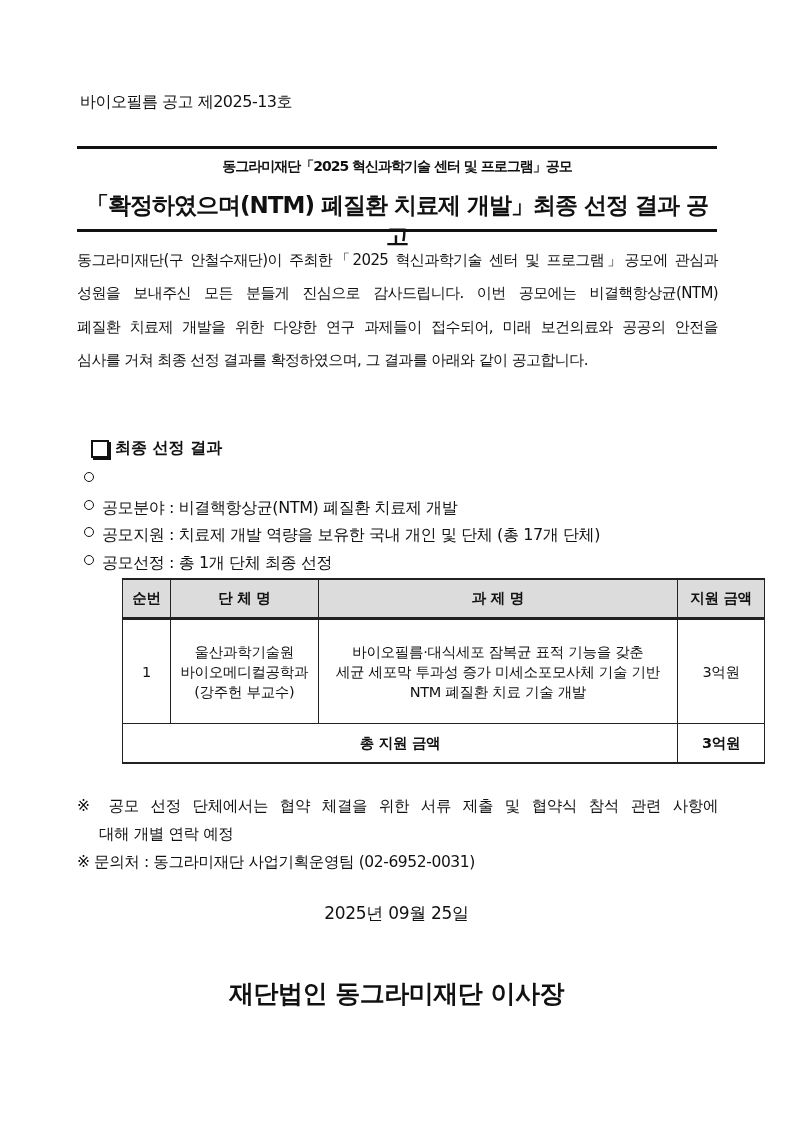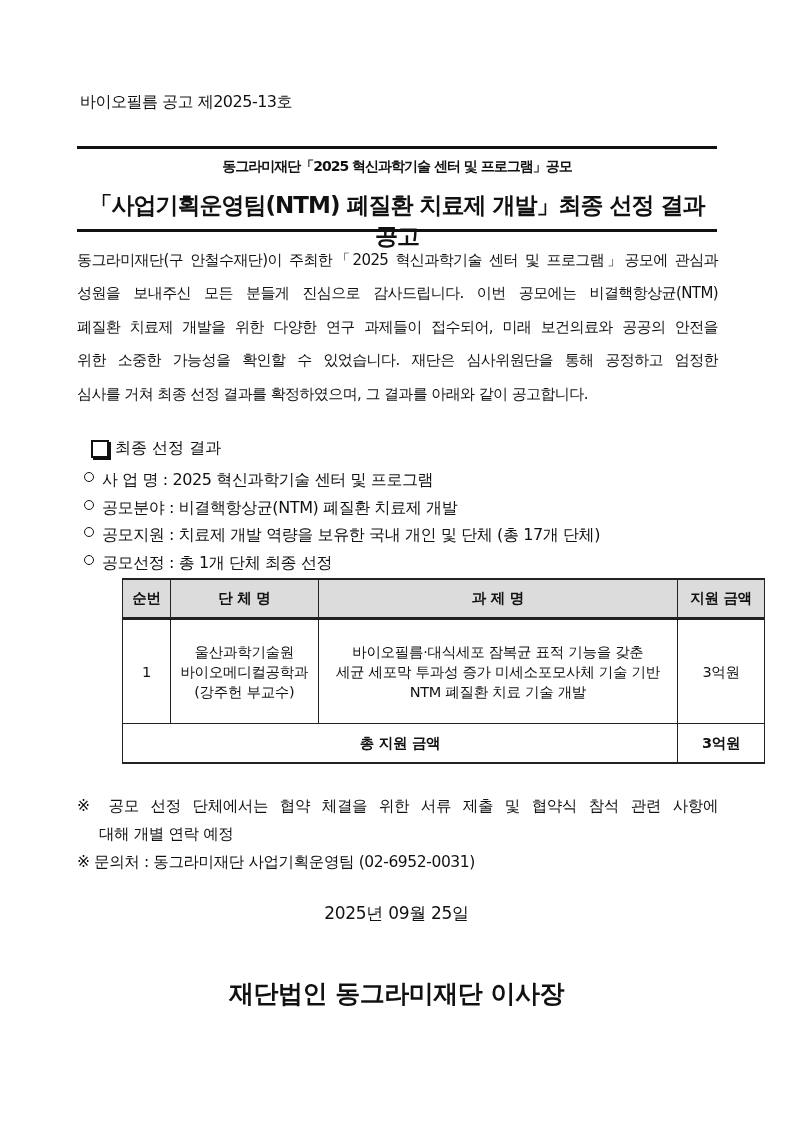--- a/index.html
+++ b/index.html
@@ -5,21 +5,21 @@
   html, body { margin: 0; padding: 0; background: #ffffff; }
   body { width: 793px; height: 1121px; position: relative; font-family: "DejaVu Sans", "Liberation Sans", sans-serif; color: #111; }
   .abs { position: absolute; }
   .docno { left: 80px; top: 92px; font-size: 16px; letter-spacing: -0.5px; }
   .rule { left: 77px; width: 640px; height: 3px; background: #111; }
   .title { left: 77px; width: 640px; text-align: center; font-weight: bold; letter-spacing: -1px; }
   .t1 { top: 158px; font-size: 14px; }
   .t2 { top: 190px; font-size: 23px; }
   .body-para { left: 77px; top: 244px; width: 641px; font-size: 15px; line-height: 33.4px; text-align: justify; letter-spacing: -0.6px; }
   .body-para span { display: block; white-space: nowrap; text-align-last: justify; text-align: justify; }
-  .sec-h { left: 77px; top: 438px; font-size: 16px; font-weight: normal; display: flex; align-items: center; gap: 6px; padding-left: 14px; }
+  .sec-h { left: 77px; top: 438px; font-size: 16px; font-weight: bold; display: flex; align-items: center; gap: 6px; padding-left: 14px; }
   .sq { width: 14px; height: 14px; border: 2px solid #111; box-shadow: 2px 2px 0 #111; display: inline-block; }
   .items { left: 84px; top: 466px; font-size: 16px; letter-spacing: -0.4px; }
   .items div { height: 27.5px; line-height: 27.5px; white-space: nowrap; }
   .bul { display: inline-block; width: 8px; height: 8px; border: 1.2px solid #111; border-radius: 50%; margin-right: 8px; vertical-align: 3px; }
   table.res { position: absolute; left: 75px; top: 578px; width: 643px; border-collapse: collapse; font-size: 14.5px; letter-spacing: -0.3px; margin-left: 47px; }
   table.res td, table.res th { border: 1px solid #222; text-align: center; padding: 0; }
   table.res th { background: #dcdcdc; height: 37px; font-weight: bold; border-top: 2px solid #222; border-bottom: 3px solid #222; }
   table.res tr.data td { height: 103px; line-height: 20px; }
   table.res tr.total td { height: 38px; font-weight: bold; border-bottom: 2px solid #222; }
   .notes { left: 77px; top: 792px; width: 641px; font-size: 15.5px; line-height: 28px; letter-spacing: -0.4px; }
@@ -28,38 +28,37 @@
   .date { left: 0; width: 793px; top: 902px; text-align: center; font-size: 17px; letter-spacing: -0.3px; }
   .sign { left: 0; width: 793px; top: 977px; text-align: center; font-size: 25px; font-weight: bold; letter-spacing: -0.5px; }
 </style>
 </head>
 <body>
 
 <div class="abs docno">바이오필름 공고 제2025-13호</div>
 
 <div class="abs rule" style="top:146px;"></div>
 <div class="abs title t1">동그라미재단「2025 혁신과학기술 센터 및 프로그램」공모</div>
-<div class="abs title t2">「사업기획운영팀(NTM) 폐질환 치료제 개발」최종 선정 결과 공고</div>
+<div class="abs title t2">「확정하였으며(NTM) 폐질환 치료제 개발」최종 선정 결과 공고</div>
 <div class="abs rule" style="top:229px;"></div>
 
 <div class="abs body-para">
   <span>동그라미재단(구 안철수재단)이 주최한「2025 혁신과학기술 센터 및 프로그램」공모에 관심과</span>
   <span>성원을 보내주신 모든 분들게 진심으로 감사드립니다. 이번 공모에는 비결핵항상균(NTM)</span>
   <span>폐질환 치료제 개발을 위한 다양한 연구 과제들이 접수되어, 미래 보건의료와 공공의 안전을</span>
-  <span>위한 소중한 가능성을 확인할 수 있었습니다. 재단은 심사위원단을 통해 공정하고 엄정한</span>
   <span style="text-align-last:left;">심사를 거쳐 최종 선정 결과를 확정하였으며, 그 결과를 아래와 같이 공고합니다.</span>
 </div>
 
 <div class="abs sec-h">
   <span class="sq"></span>
   <span>최종 선정 결과</span>
 </div>
 
 <div class="abs items">
-  <div><span class="bul"></span><span>사 업 명 : 2025 혁신과학기술 센터 및 프로그램</span></div>
+  <div><span class="bul"></span></div>
   <div><span class="bul"></span><span>공모분야 : 비결핵항상균(NTM) 폐질환 치료제 개발</span></div>
   <div><span class="bul"></span><span>공모지원 : 치료제 개발 역량을 보유한 국내 개인 및 단체 (총 17개 단체)</span></div>
   <div><span class="bul"></span><span>공모선정 : 총 1개 단체 최종 선정</span></div>
 </div>
 
 <table class="res">
   <colgroup>
     <col style="width:48px">
       <col style="width:148px">
       <col style="width:360px">

